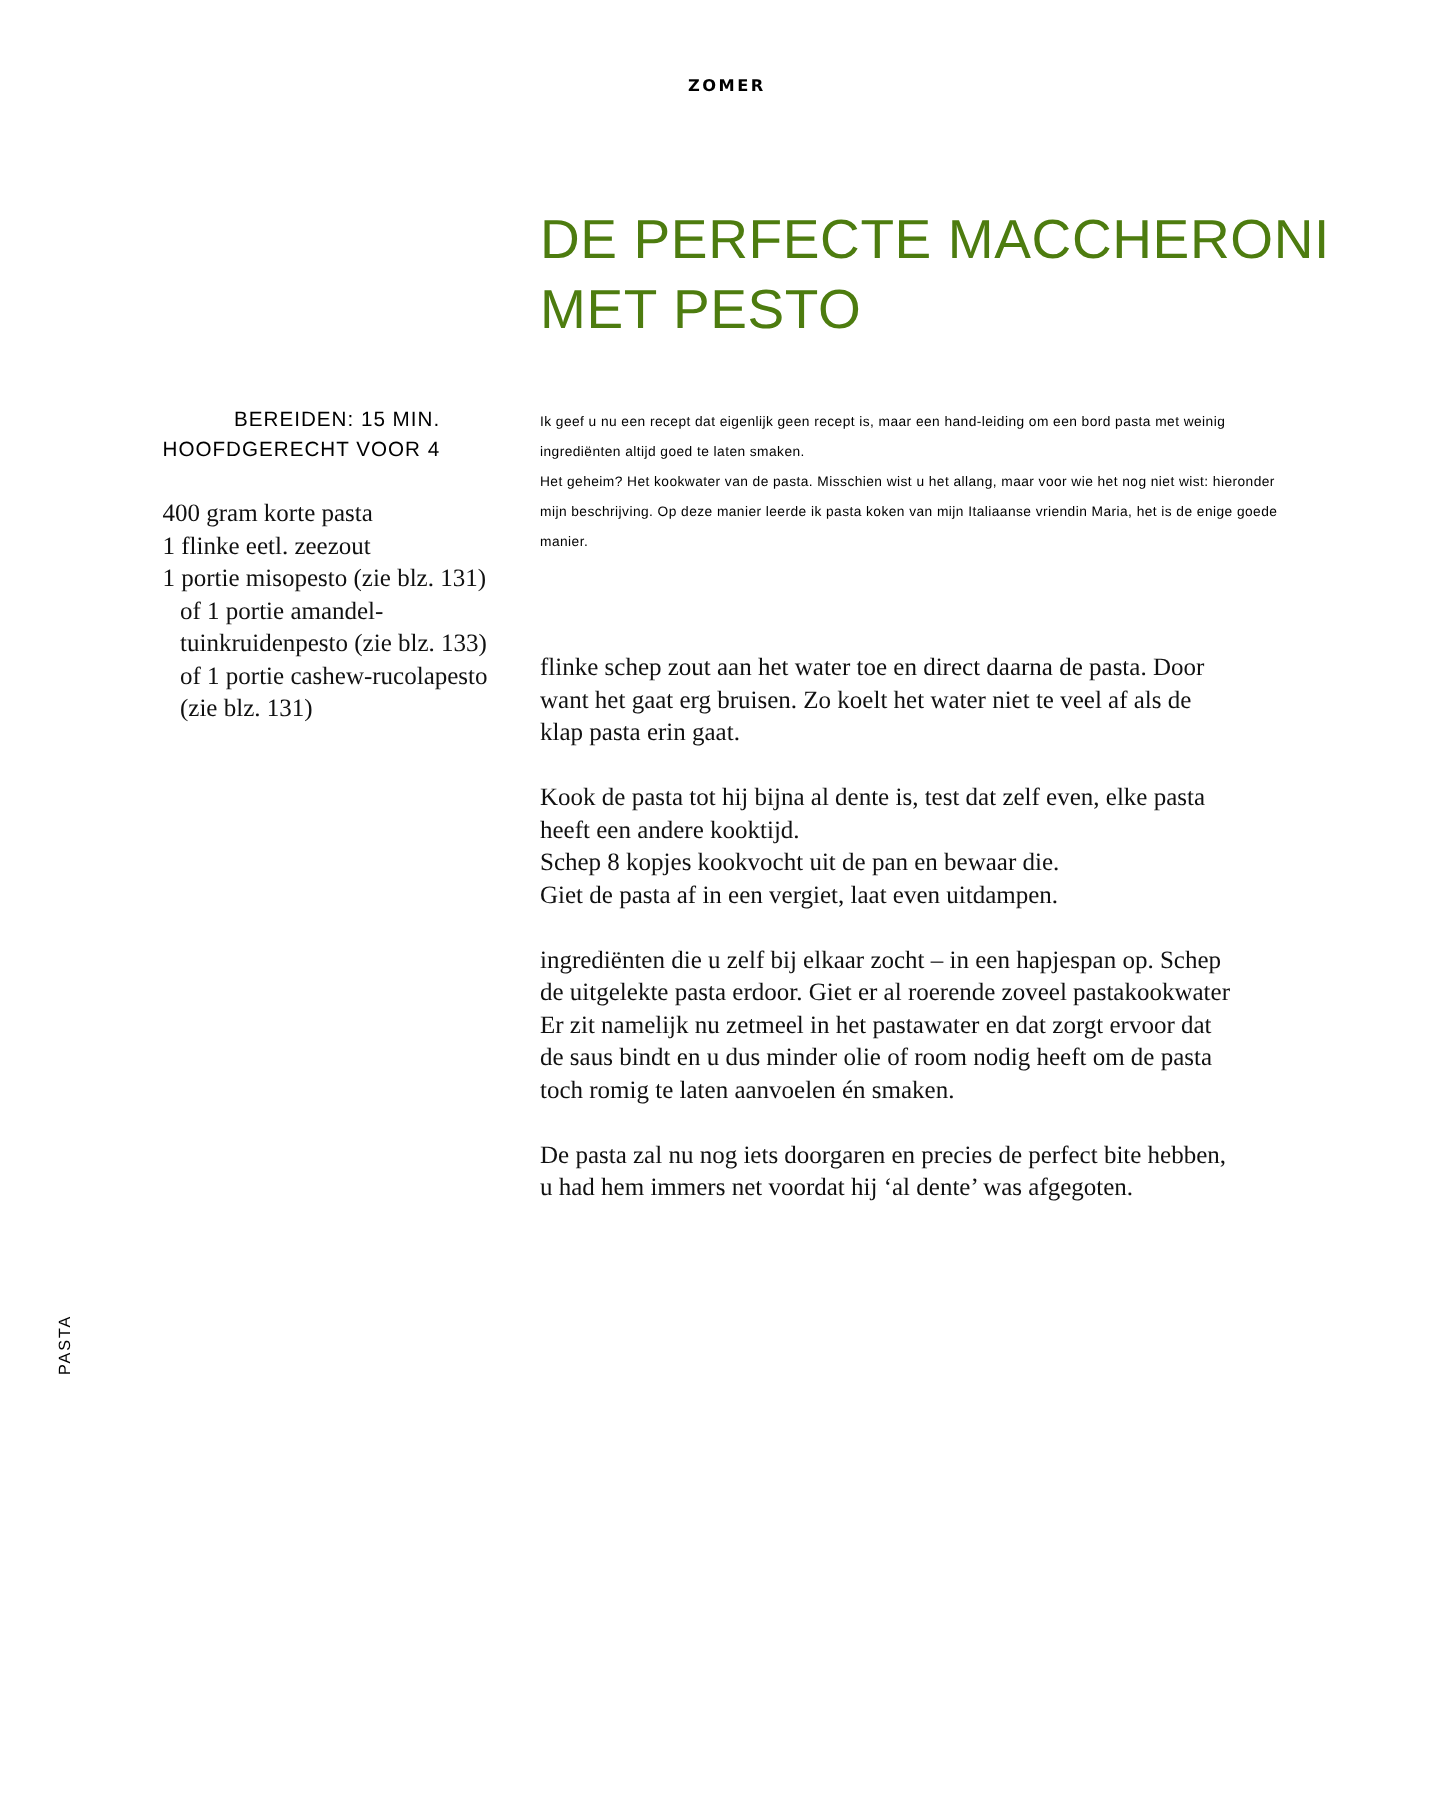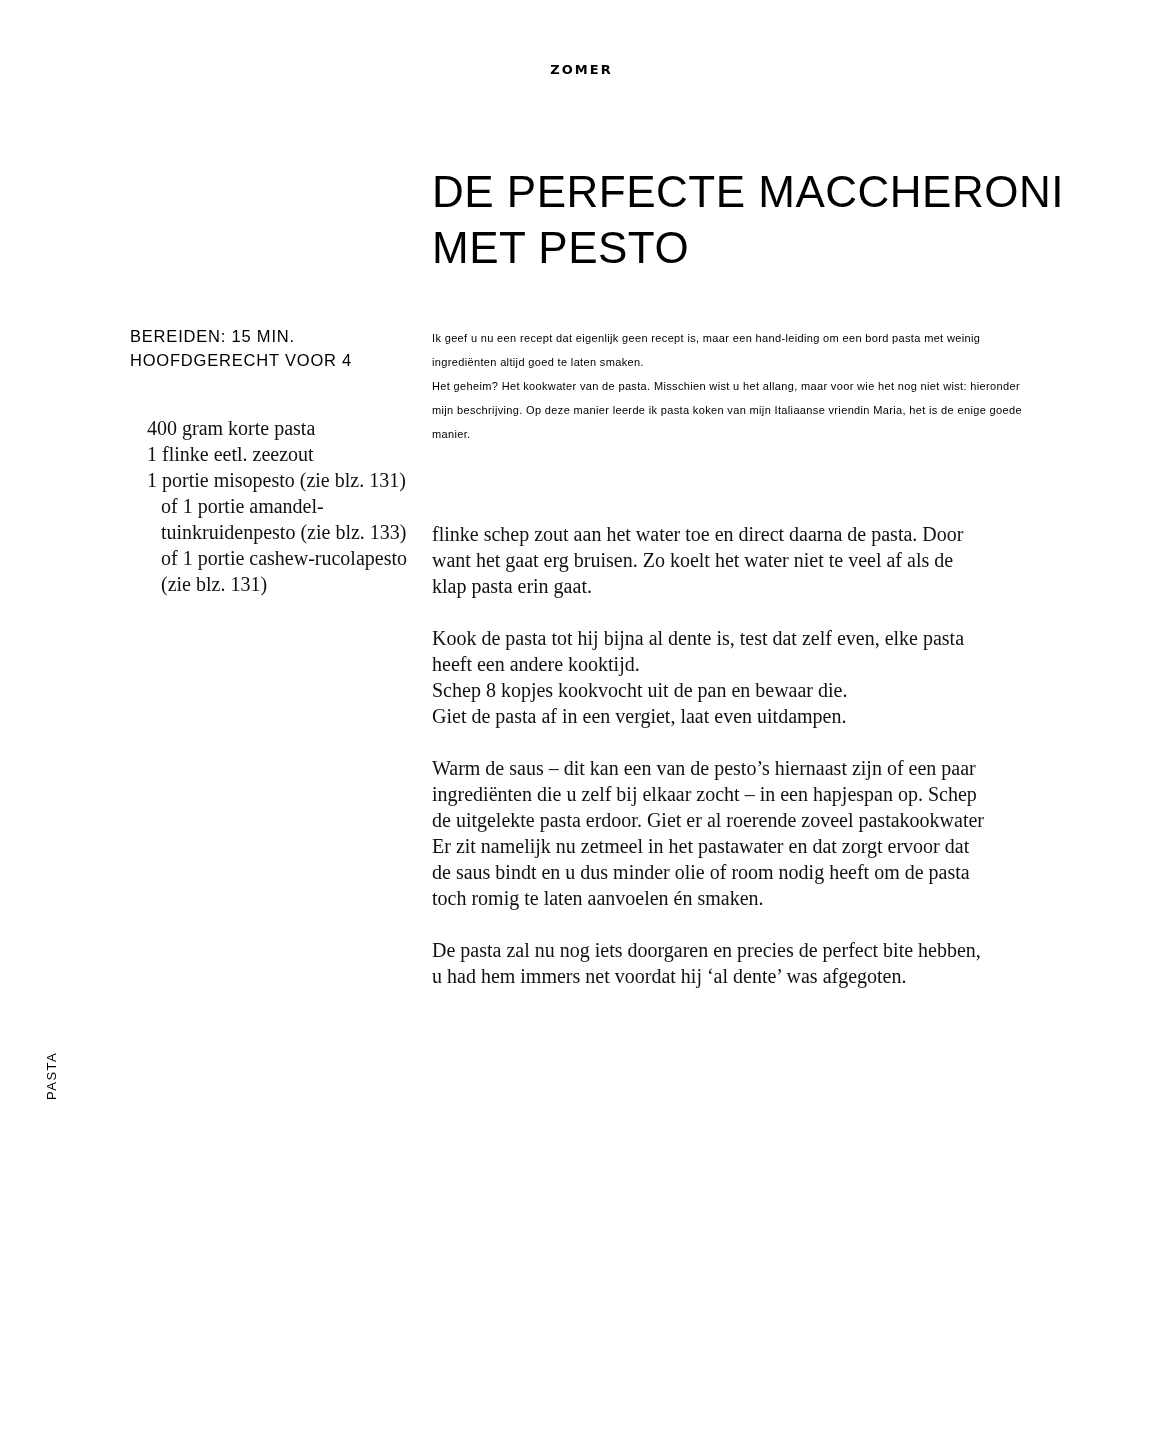--- a/index.html
+++ b/index.html
@@ -29,40 +29,40 @@
   .title {
     position: absolute;
     left: 432px;
     top: 164px;
     margin: 0;
     font-family: "Liberation Sans", sans-serif;
     font-weight: normal;
     font-size: 44px;
     line-height: 56px;
     letter-spacing: 0.5px;
-    color: #000000;
+    color: #4d7c0f;
     width: 640px;
   }
   .meta {
     position: absolute;
     left: 130px;
     top: 324px;
     font-family: "Liberation Sans", sans-serif;
     font-size: 16.5px;
     line-height: 24px;
     letter-spacing: 0.8px;
     color: #000;
   }
-  .meta div { white-space: nowrap; }
+  .meta div { white-space: nowrap; text-align: right; }
   .ingredients {
     position: absolute;
     left: 130px;
     top: 398px;
     width: 260px;
-    margin: 17px;
+    margin: 0;
     padding: 0;
     list-style: none;
     font-family: "Liberation Serif", serif;
     font-size: 20px;
     line-height: 26px;
     color: #111;
   }
   .ingredients li {
     padding-left: 14px;
     text-indent: -14px;
@@ -136,21 +136,20 @@
     <div>want het gaat erg bruisen. Zo koelt het water niet te veel af als de</div>
     <div>klap pasta erin gaat.</div>
   </div>
   <div class="para">
     <div>Kook de pasta tot hij bijna al dente is, test dat zelf even, elke pasta</div>
     <div>heeft een andere kooktijd.</div>
     <div>Schep 8 kopjes kookvocht uit de pan en bewaar die.</div>
     <div>Giet de pasta af in een vergiet, laat even uitdampen.</div>
   </div>
   <div class="para">
-    <div>Warm de saus – dit kan een van de pesto’s hiernaast zijn of een paar</div>
     <div>ingrediënten die u zelf bij elkaar zocht – in een hapjespan op. Schep</div>
     <div>de uitgelekte pasta erdoor. Giet er al roerende zoveel pastakookwater</div>
     <div>Er zit namelijk nu zetmeel in het pastawater en dat zorgt ervoor dat</div>
     <div>de saus bindt en u dus minder olie of room nodig heeft om de pasta</div>
     <div>toch romig te laten aanvoelen én smaken.</div>
   </div>
   <div class="para">
     <div>De pasta zal nu nog iets doorgaren en precies de perfect bite hebben,</div>
     <div>u had hem immers net voordat hij ‘al dente’ was afgegoten.</div>
   </div>

